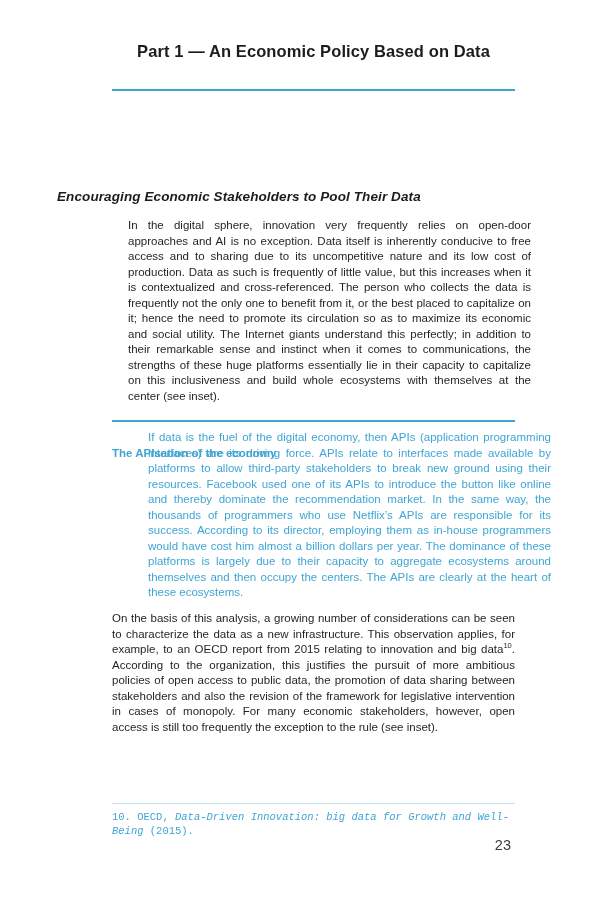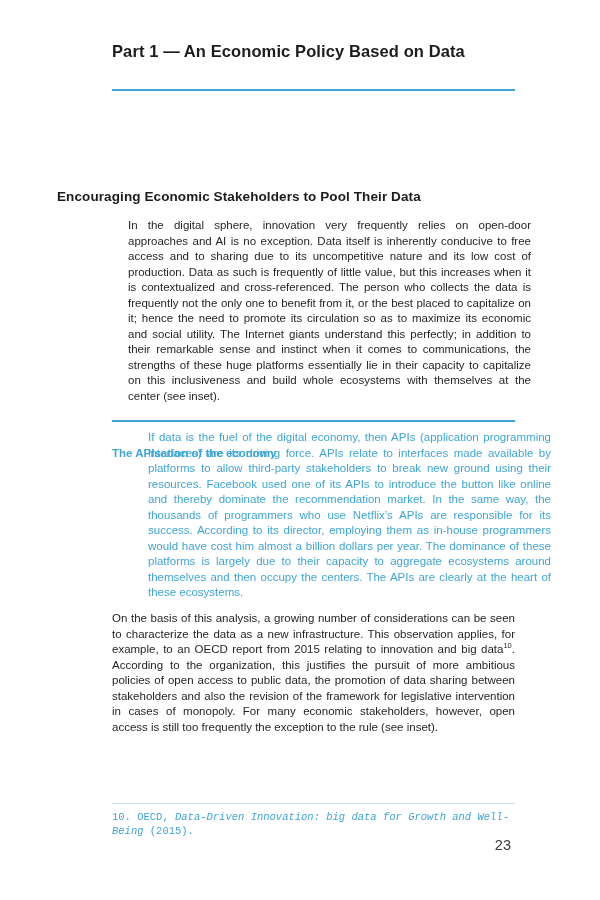--- a/index.html
+++ b/index.html
@@ -10,21 +10,21 @@
     height: 900px;
     margin: 0 auto;
     background: #ffffff;
     font-family: "Liberation Sans", sans-serif;
     color: #231f20;
     overflow: hidden;
   }
   .page-title {
     position: absolute;
     top: 42px; left: 112px; width: 403px;
-    text-align: left;
+    text-align: center;
     font-size: 16.5px;
     font-weight: bold;
     letter-spacing: 0.1px;
     color: #1c1c1a;
   }
   .rule {
     position: absolute;
     left: 112px; width: 403px; height: 2px;
     background: #3fa5d4;
   }
@@ -39,20 +39,21 @@
     text-align: justify;
   }
   .teal-text { color: #3fa5d4; }
   .quote-para-1 { top: 97px; }
   .quote-para-2 { top: 130px; }
   .section-heading {
     position: absolute;
     top: 189px; left: 57px; width: 460px;
     font-size: 13.5px;
     font-weight: bold;
+    font-style: italic;
     color: #1c1c1a;
     letter-spacing: 0.1px;
   }
   .body-para-1 { top: 218px; margin-left: 16px; }
   .inset-heading {
     position: absolute;
     top: 403px; left: 112px; width: 403px;
     font-size: 11.5px;
     font-weight: bold;
     color: #3fa5d4;

